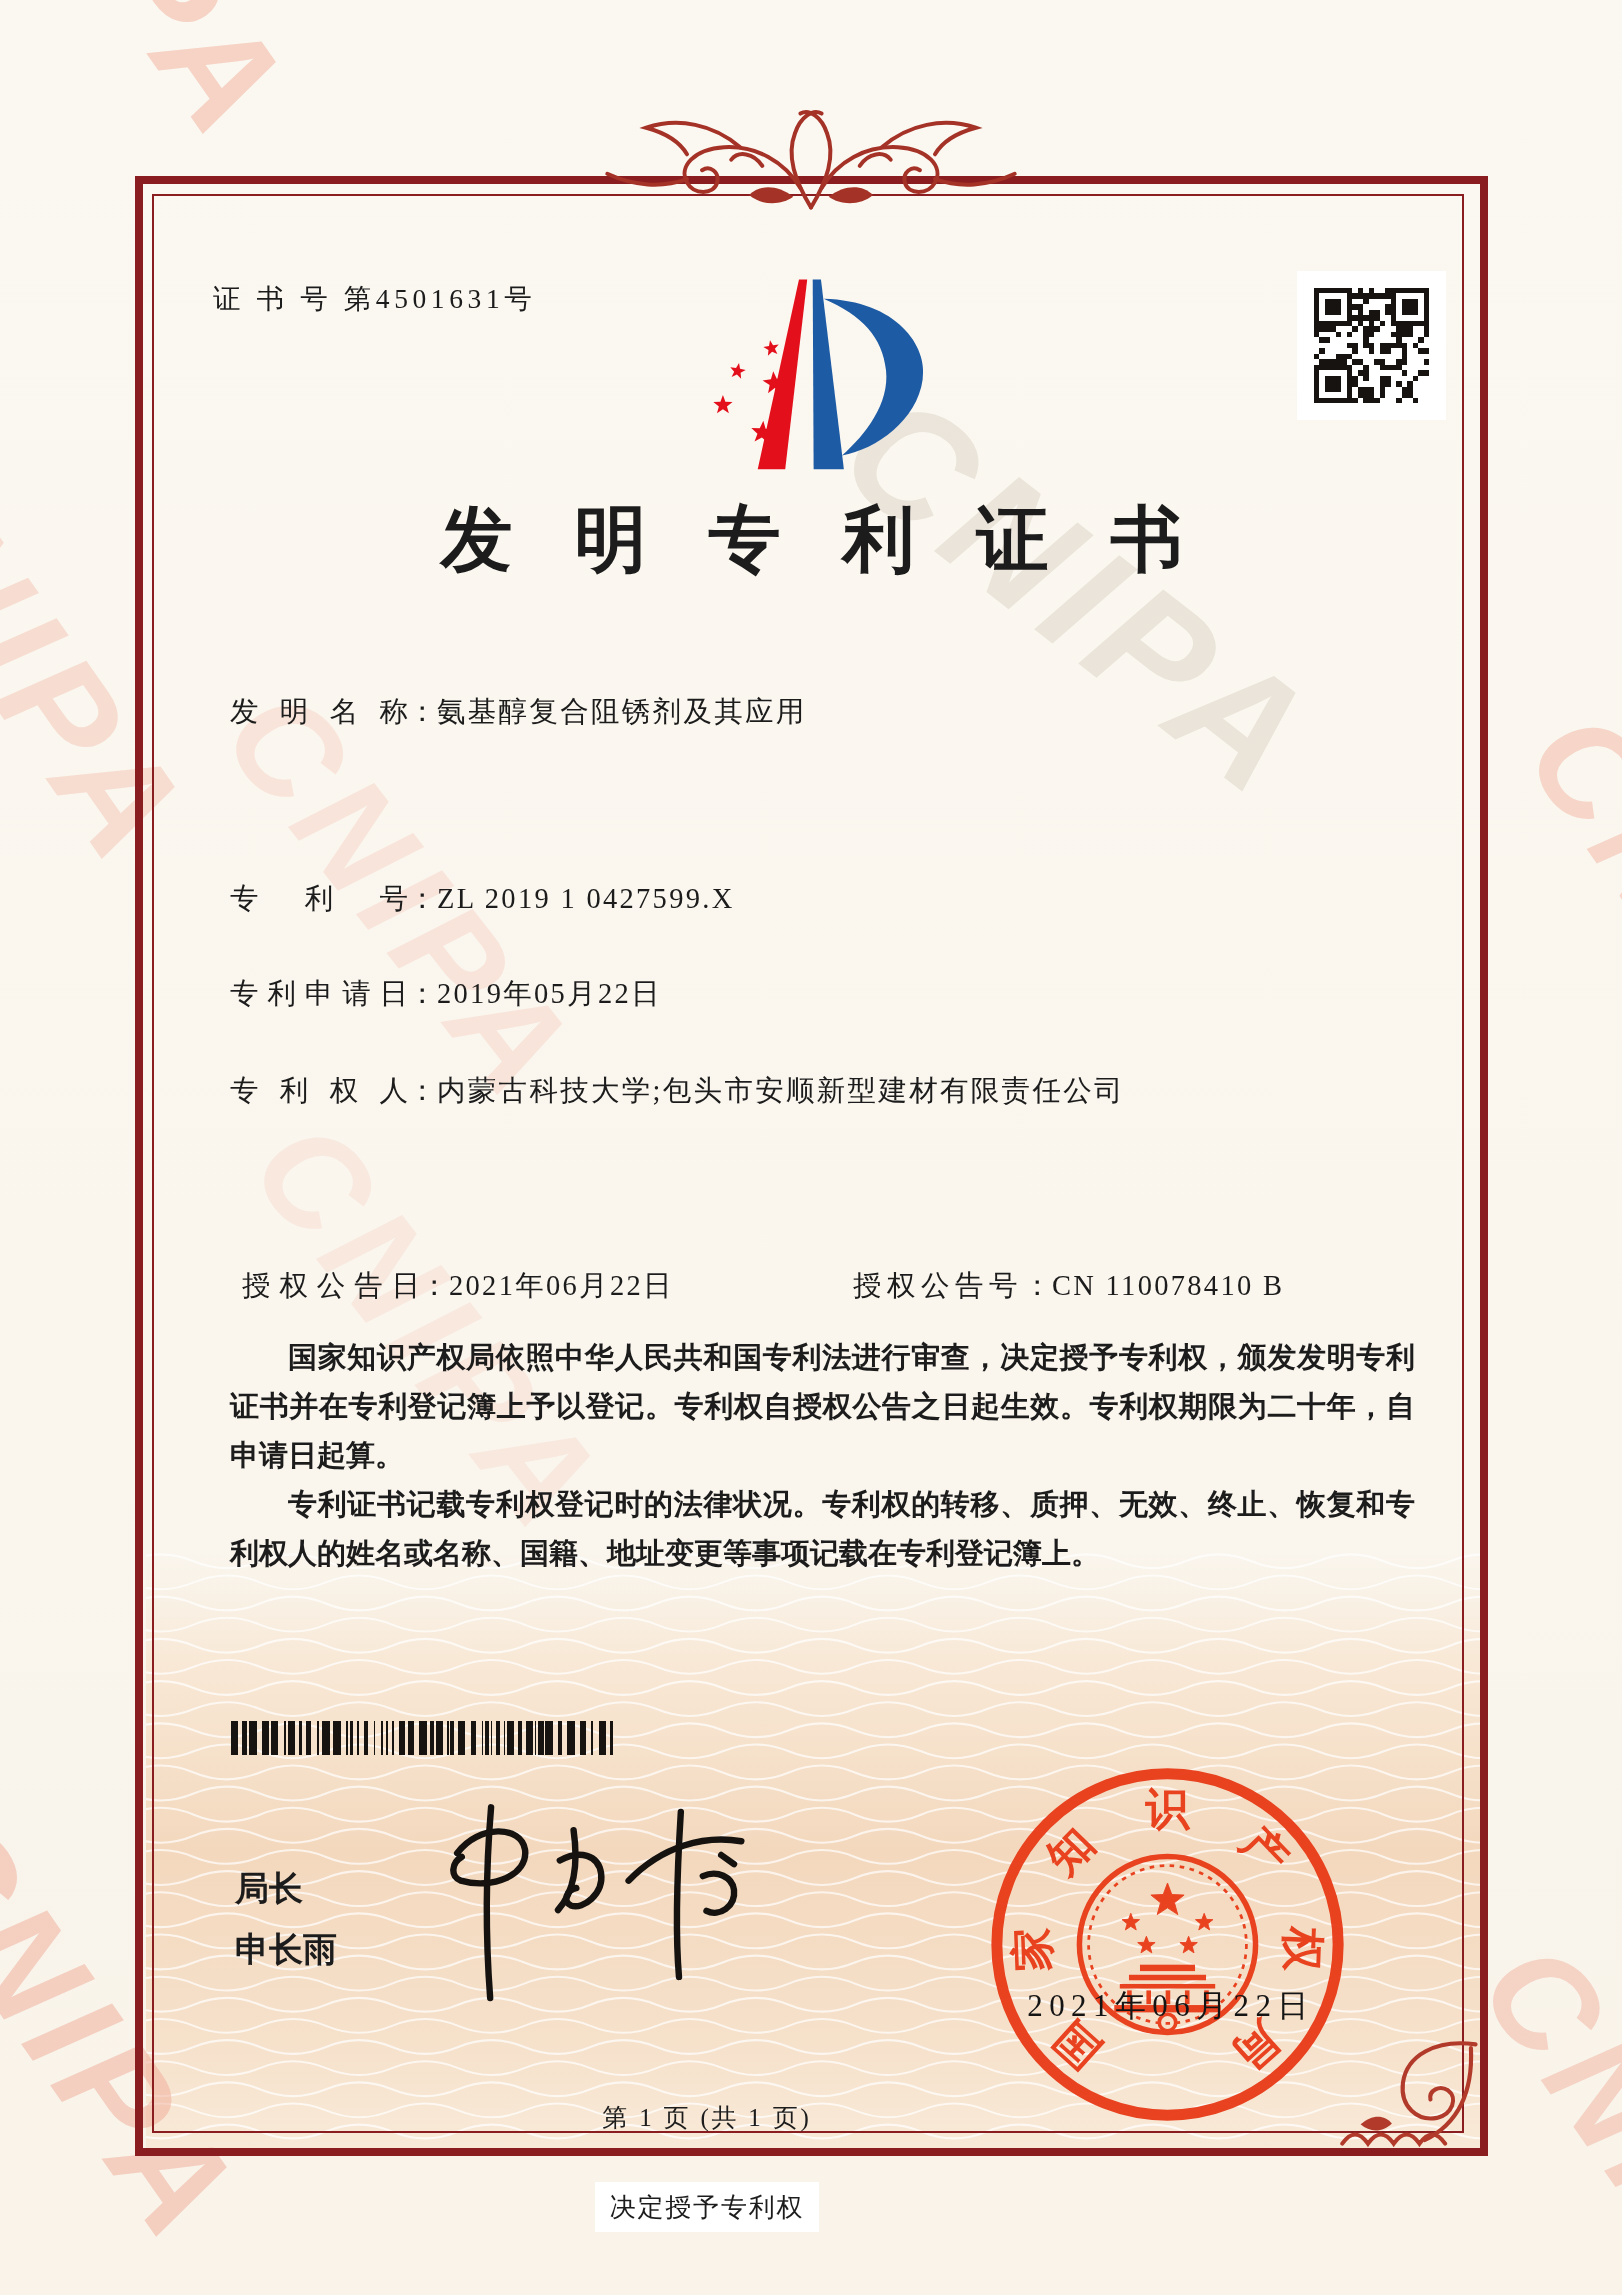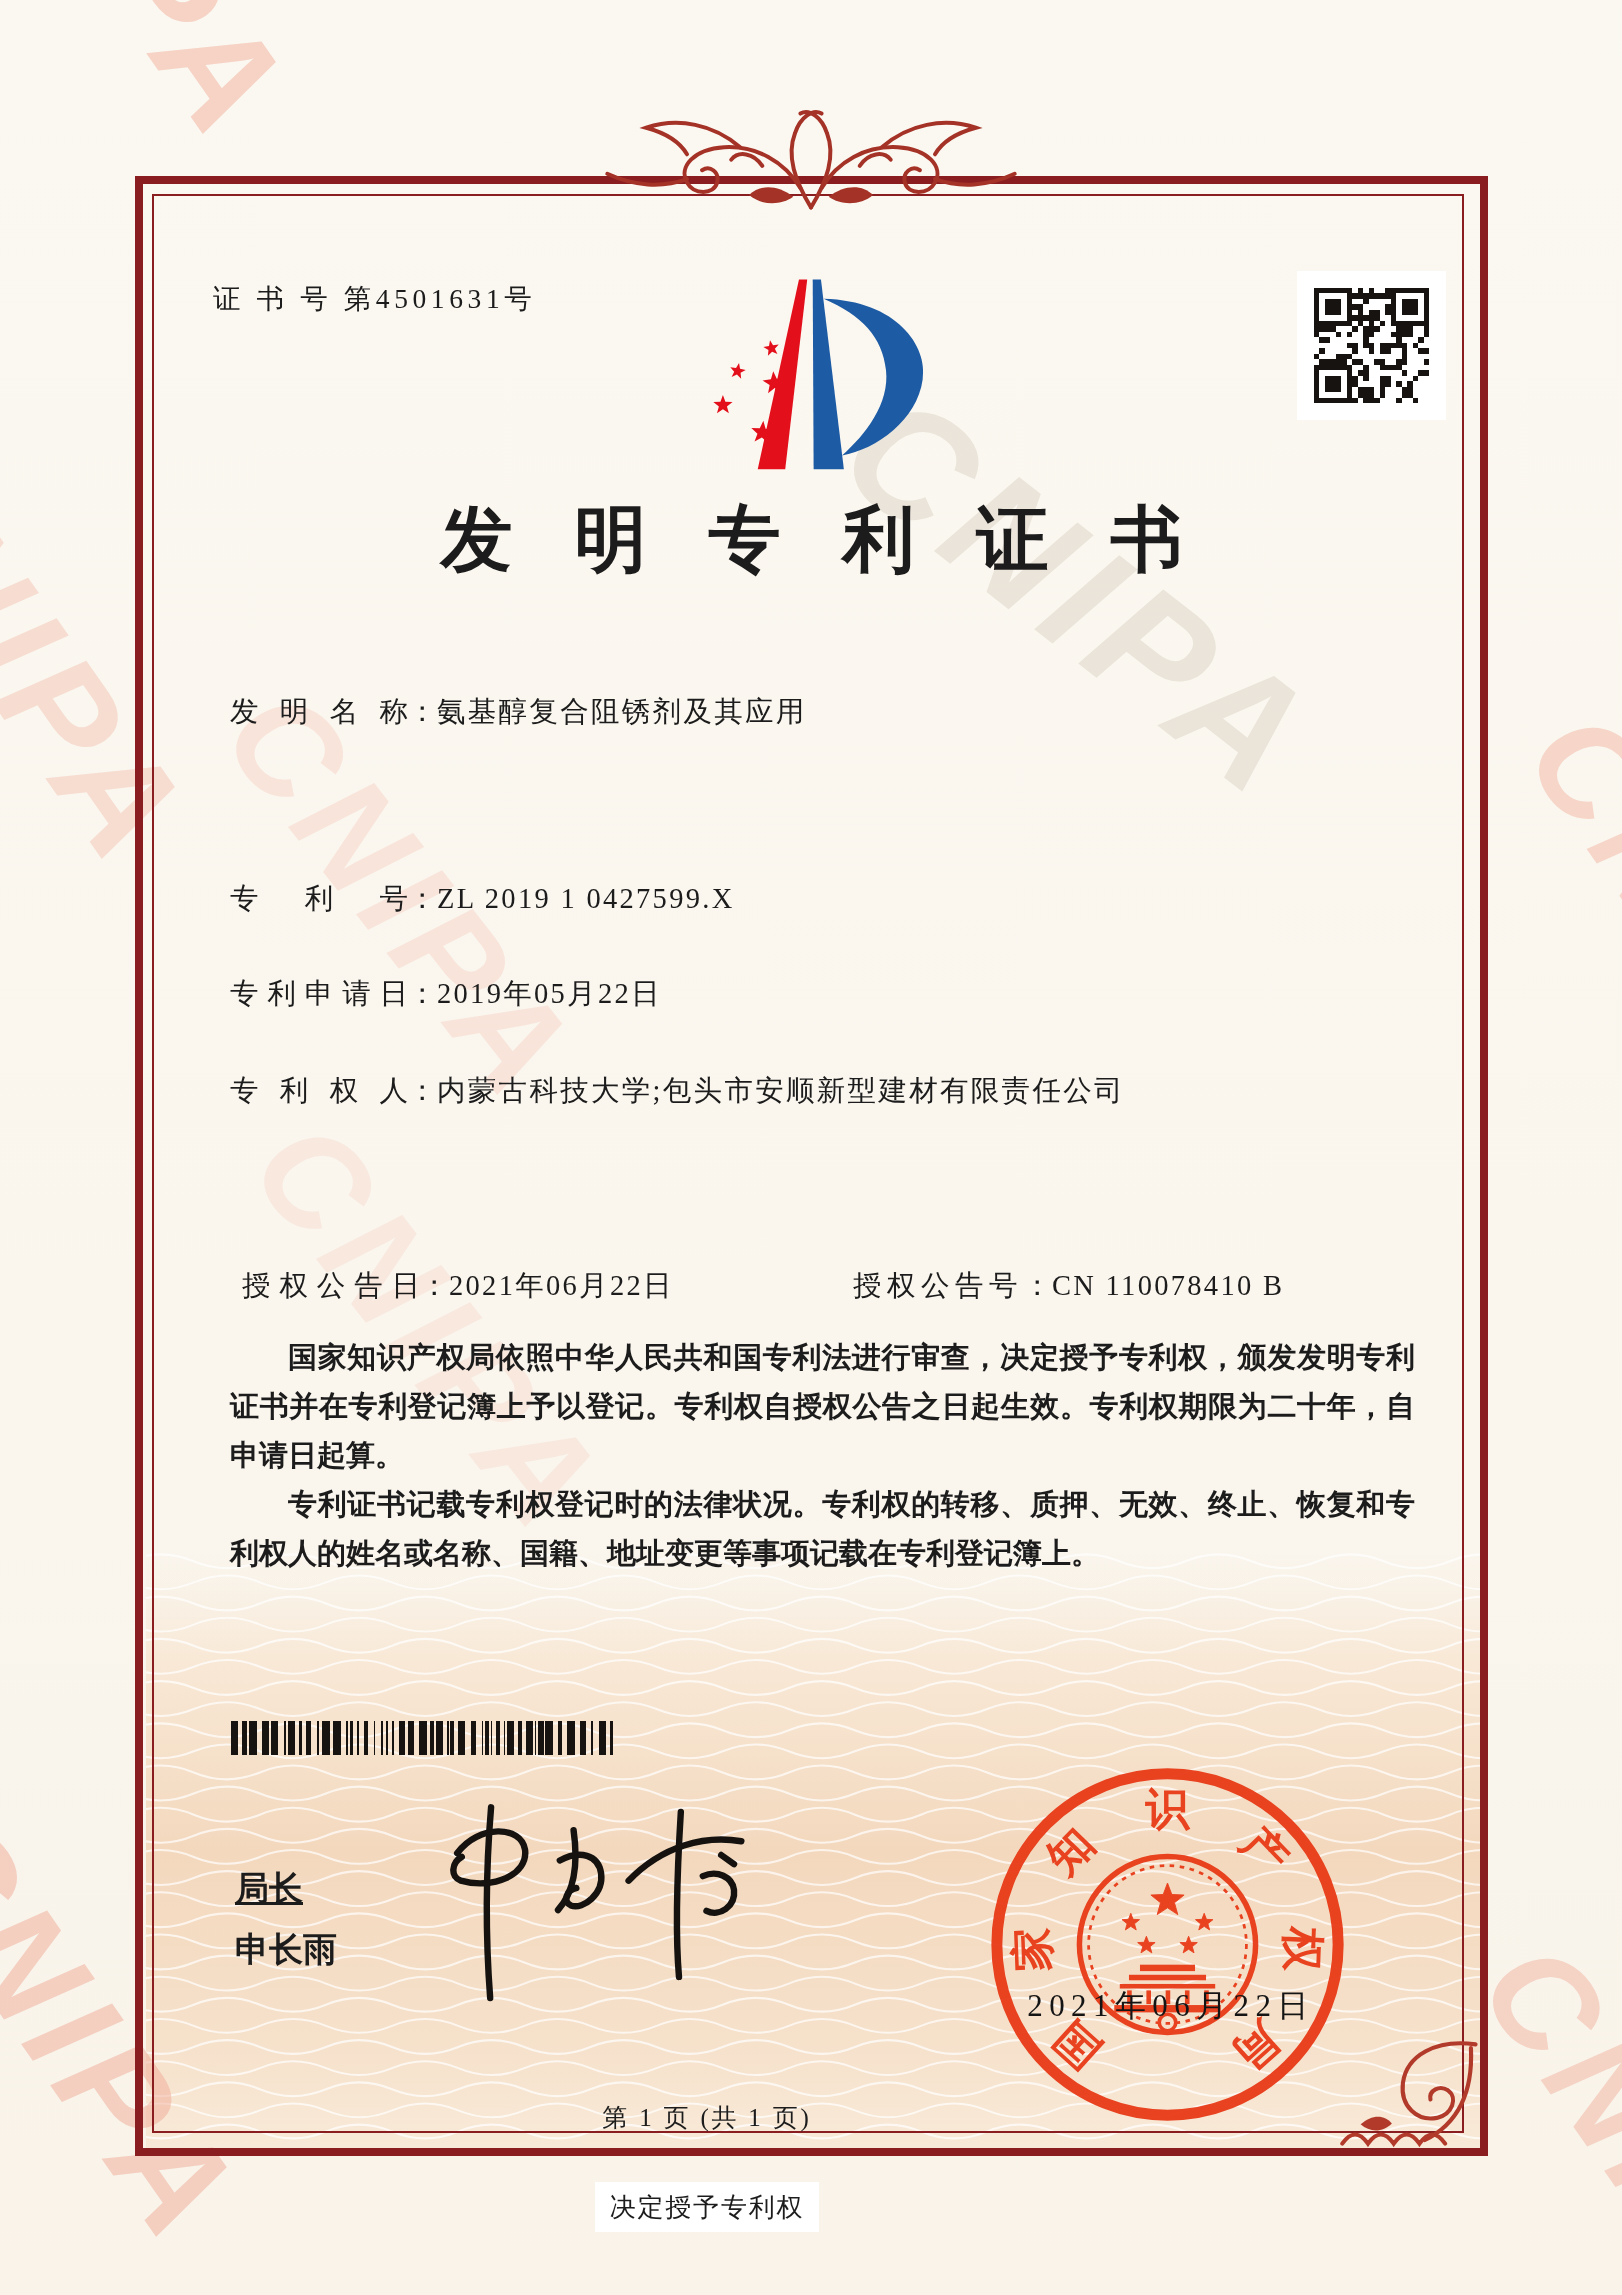--- a/index.html
+++ b/index.html
@@ -38,21 +38,21 @@
   .val{letter-spacing:2.3px;}
   .pair2{position:absolute;left:611px;top:0;white-space:nowrap;}
   .pair2 .lbl2{letter-spacing:5.5px;}
   .paras{position:absolute;left:230px;top:1333px;width:1185px;font-size:29px;
     line-height:49px;text-align:justify;z-index:3;font-weight:bold;}
   .paras p{margin:0;text-indent:2em;}
   .barcode{position:absolute;left:231px;top:1721px;width:399px;height:34px;
     display:flex;align-items:stretch;z-index:3;}
   .bar{height:100%;}
   .director-title{position:absolute;left:235px;top:1866px;font-size:34px;font-weight:bold;
-    font-family:"Liberation Sans","DejaVu Sans",sans-serif;z-index:3;text-decoration:underline;}
+    font-family:"Liberation Sans","DejaVu Sans",sans-serif;z-index:3;}
   .director-name{position:absolute;left:235px;top:1927px;font-size:34px;font-weight:bold;
     font-family:"Liberation Sans","DejaVu Sans",sans-serif;z-index:3;}
   .sig{position:absolute;left:413px;top:1789px;z-index:3;}
   .seal{position:absolute;left:984px;top:1761px;z-index:4;opacity:.95;}
   .seal text{font-family:"Liberation Serif","DejaVu Serif",serif;font-weight:bold;}
   .seal-date{position:absolute;left:969px;top:1985px;width:404px;text-align:center;
     font-size:31px;letter-spacing:6.4px;color:#141414;z-index:5;}
   .page-footer{position:absolute;left:0;top:2101px;width:1414px;text-align:center;
     font-size:25px;letter-spacing:2.8px;z-index:3;}
   .note{position:absolute;left:595px;top:2182px;width:224px;height:50px;background:#ffffff;

